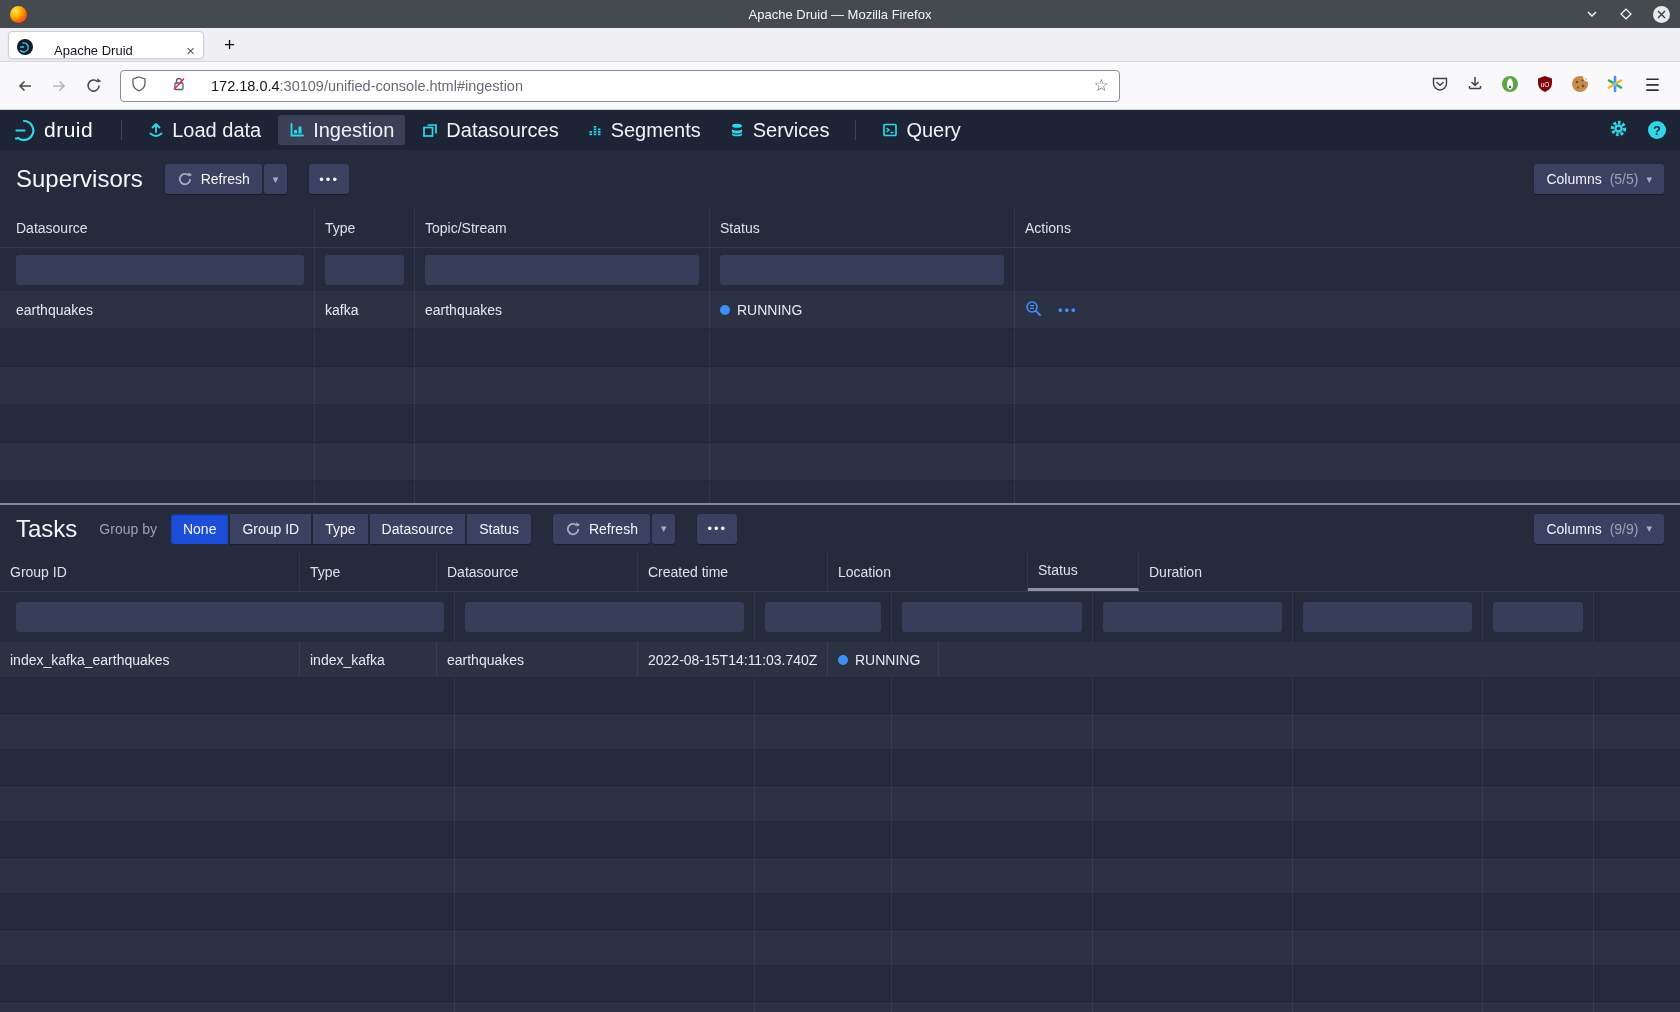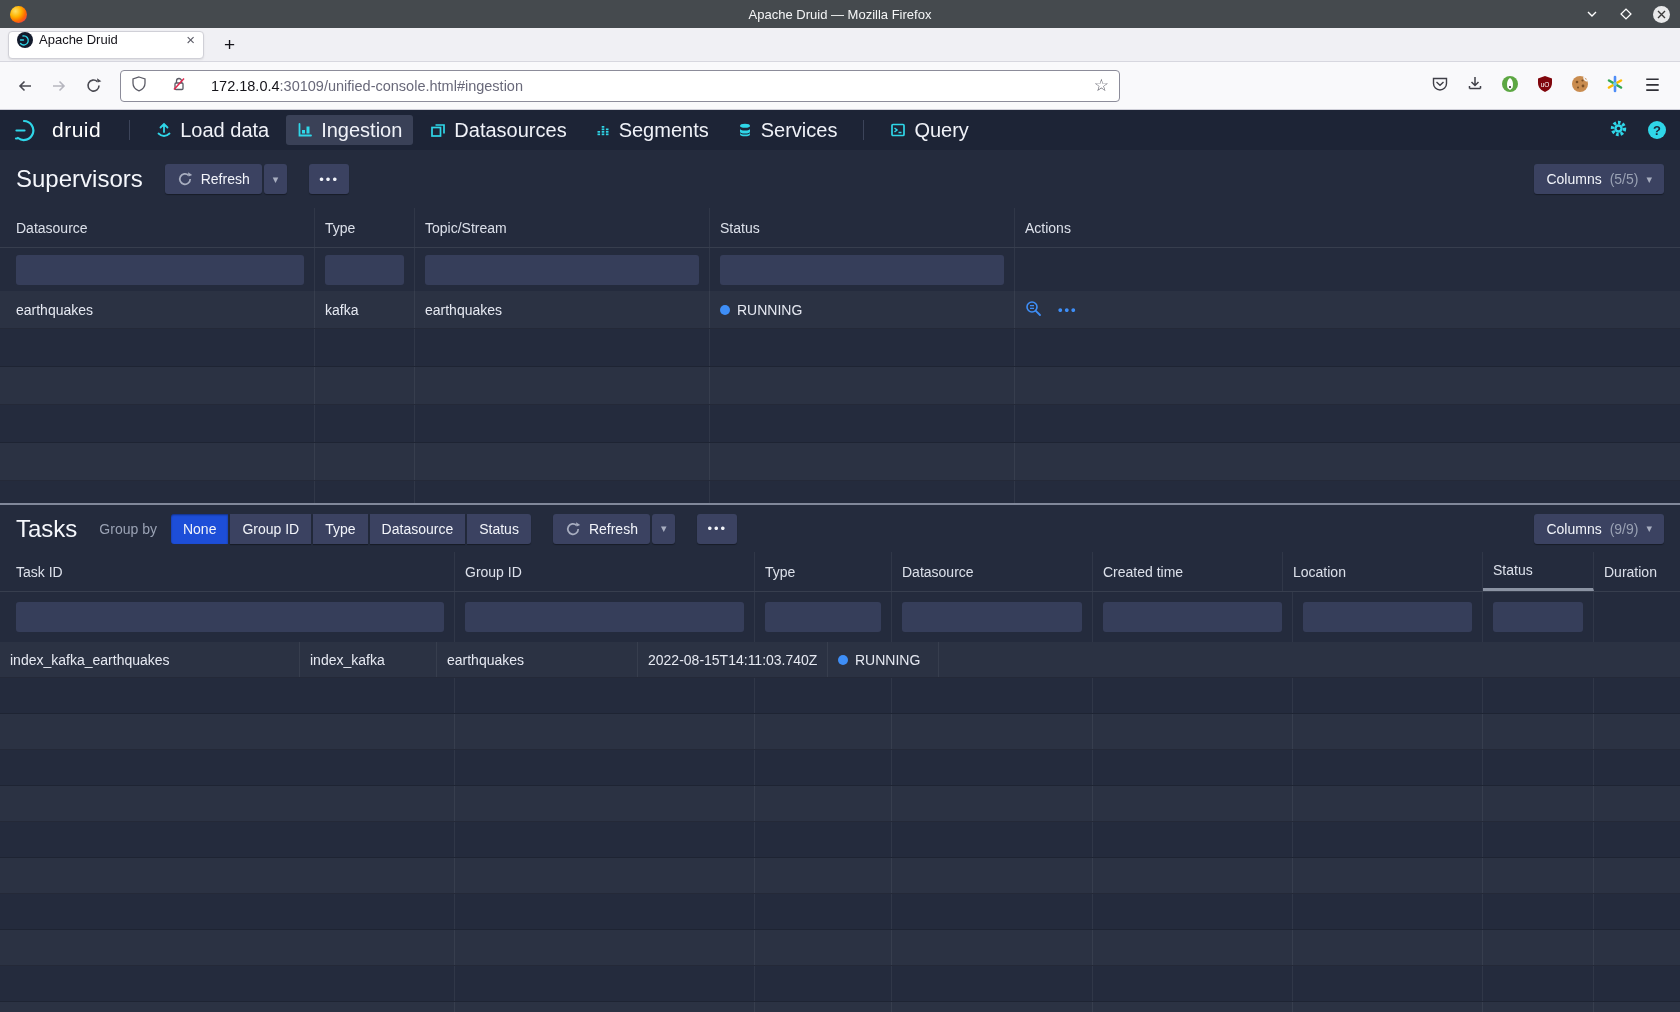--- a/index.html
+++ b/index.html
@@ -11,37 +11,37 @@
   
   .titlebar { height:28px; background:#454a4e; display:flex; align-items:center; position:relative; padding:0 10px; }
   .ff-logo { width:17px; height:17px; border-radius:50%;
     background: radial-gradient(circle at 32% 30%, #ffe066 0%, #ffb300 35%, #ff6d00 60%, #e63b57 85%, #b5179e 100%); }
   .win-title { position:absolute; left:0; right:0; text-align:center; color:#f5f6f7; font-size:13px; pointer-events:none; }
   .win-controls { margin-left:auto; display:flex; align-items:center; gap:20px; z-index:1; }
   .win-controls svg { display:block; }
   .close-circle { width:17px; height:17px; border-radius:50%; background:#e8e9ea; display:flex; align-items:center; justify-content:center; }
 
   .tabbar { height:34px; background:#f0f0f4; display:flex; align-items:center; padding:0 8px; border-bottom:1px solid #d7d7df; }
-  .tab { width:196px; height:28px; background:#fff; border:1px solid #d0d0d7; border-radius:4px; display:flex; align-items:flex-start; padding:0 8px; gap:6px; box-shadow:0 1px 2px rgba(0,0,0,.08); color:#15141a; font-size:13px; }
+  .tab { width:196px; height:28px; background:#fff; border:1px solid #d0d0d7; border-radius:4px; display:flex; align-items:flex-end; padding:0 8px; gap:21px; box-shadow:0 1px 2px rgba(0,0,0,.08); color:#15141a; font-size:13px; }
   .tab-label { flex:1; white-space:nowrap; overflow:hidden; }
   .tab-close { color:#5b5b66; font-size:15px; line-height:1; }
   .newtab-btn { margin-left:14px; color:#15141a; font-size:19px; line-height:1; padding:0 6px; }
 
   .navtoolbar { height:48px; background:#f9f9fb; border-bottom:1px solid #cfcfd8; display:flex; align-items:center; padding:0 10px; gap:4px; }
   .navbtn { width:30px; height:30px; display:flex; align-items:center; justify-content:center; border-radius:4px; }
   .urlbar { margin-left:8px; width:1000px; height:32px; background:#fff; border:1px solid #8c8c9a; border-radius:4px; display:flex; align-items:center; padding:0 10px; gap:24px; }
   .url-text { font-size:14.5px; color:#15141a; flex:1; white-space:nowrap; overflow:hidden; }
   .url-text .dim { color:#69697a; }
   .url-star { color:#5b5b66; font-size:17px; }
   .ext-cluster { margin-left:auto; display:flex; align-items:center; gap:17px; padding-right:6px; }
   .menu-btn { color:#2f2f36; font-size:17px; padding:0 4px; }
 
   
   .druid-nav { height:40px; background:#1d2436; display:flex; align-items:center; padding:0 14px; }
-  .brand { display:flex; align-items:center; gap:8px; margin-right:16px; }
+  .brand { display:flex; align-items:center; margin-right:16px; }
   .brand-text { font-size:21px; color:#fff; letter-spacing:.5px; }
   .nav-divider { width:1px; height:20px; background:#3c445a; margin:0 12px; }
   .nav-item { display:flex; align-items:center; gap:8px; height:30px; padding:0 11px; border-radius:3px; color:#f0f2f8; font-size:20px; margin:0 3px; }
   .nav-item.active { background:#3a4157; }
   .nav-item svg { display:block; }
   .nav-right { margin-left:auto; display:flex; align-items:center; gap:20px; }
   .help-circle { width:18px; height:18px; border-radius:50%; background:#2fd6e8; color:#1d2436; font-weight:bold; font-size:13px; display:flex; align-items:center; justify-content:center; }
 
   
   .section-head { display:flex; align-items:center; padding:0 16px; }
@@ -405,21 +405,20 @@
     </button>
   <button class="btn columns-btn">
     <span>Columns</span>
     <span class="muted">(9/9)</span>
     <span class="caret">▾</span>
   </button>
 </div>
 
 <div class="tbl task-table">
   <div class="trow thead">
-    <div class="cell ct0 c-first">Task ID</div>
     <div class="cell ct1">Group ID</div>
     <div class="cell ct2">Type</div>
     <div class="cell ct3">Datasource</div>
     <div class="cell ct5">Created time</div>
     <div class="cell ct4">Location</div>
     <div class="cell ct6 sorted">Status</div>
     <div class="cell ct7">Duration</div>
   </div>
   <div class="trow tfilter-t">
     <div class="cell ct0 filter-cell">

